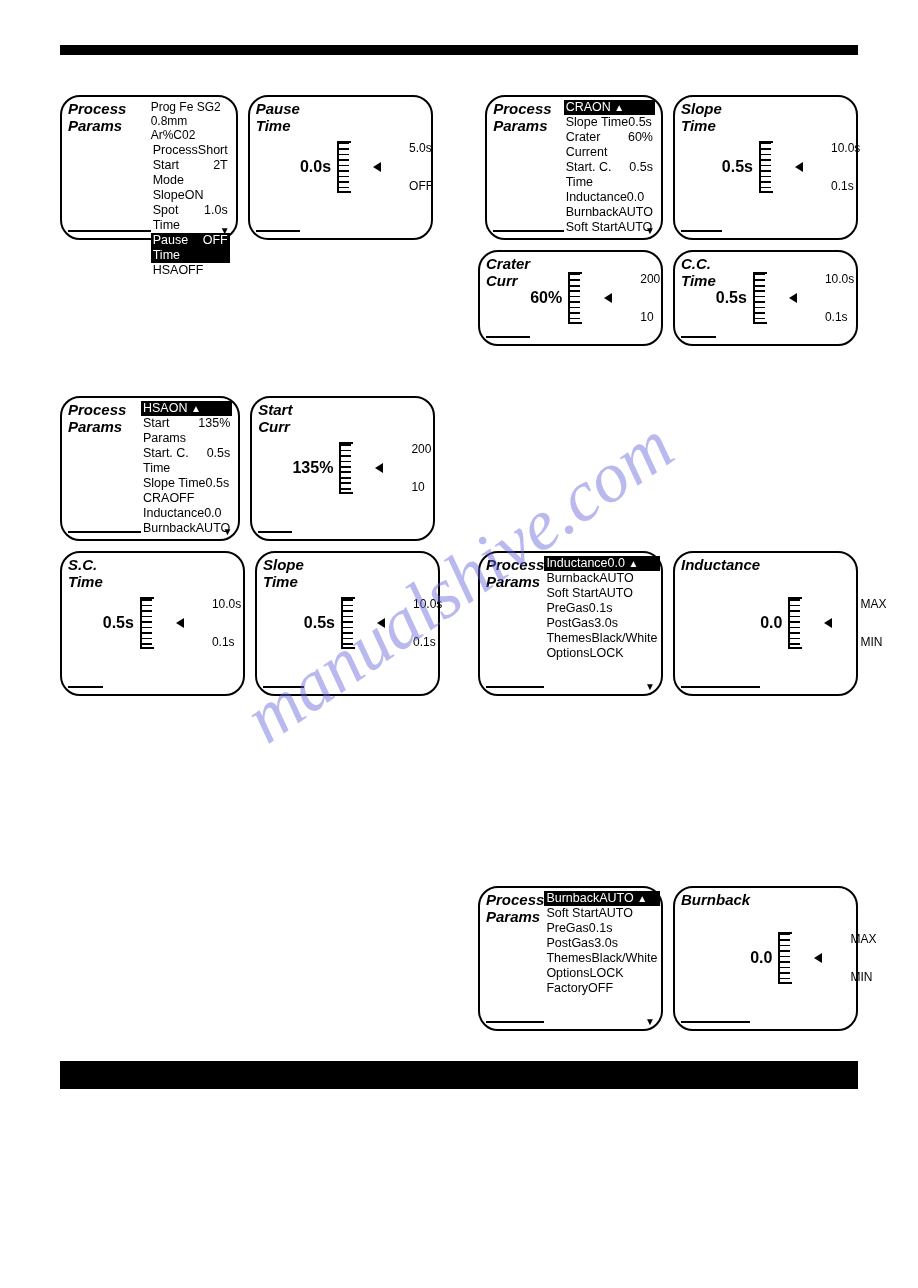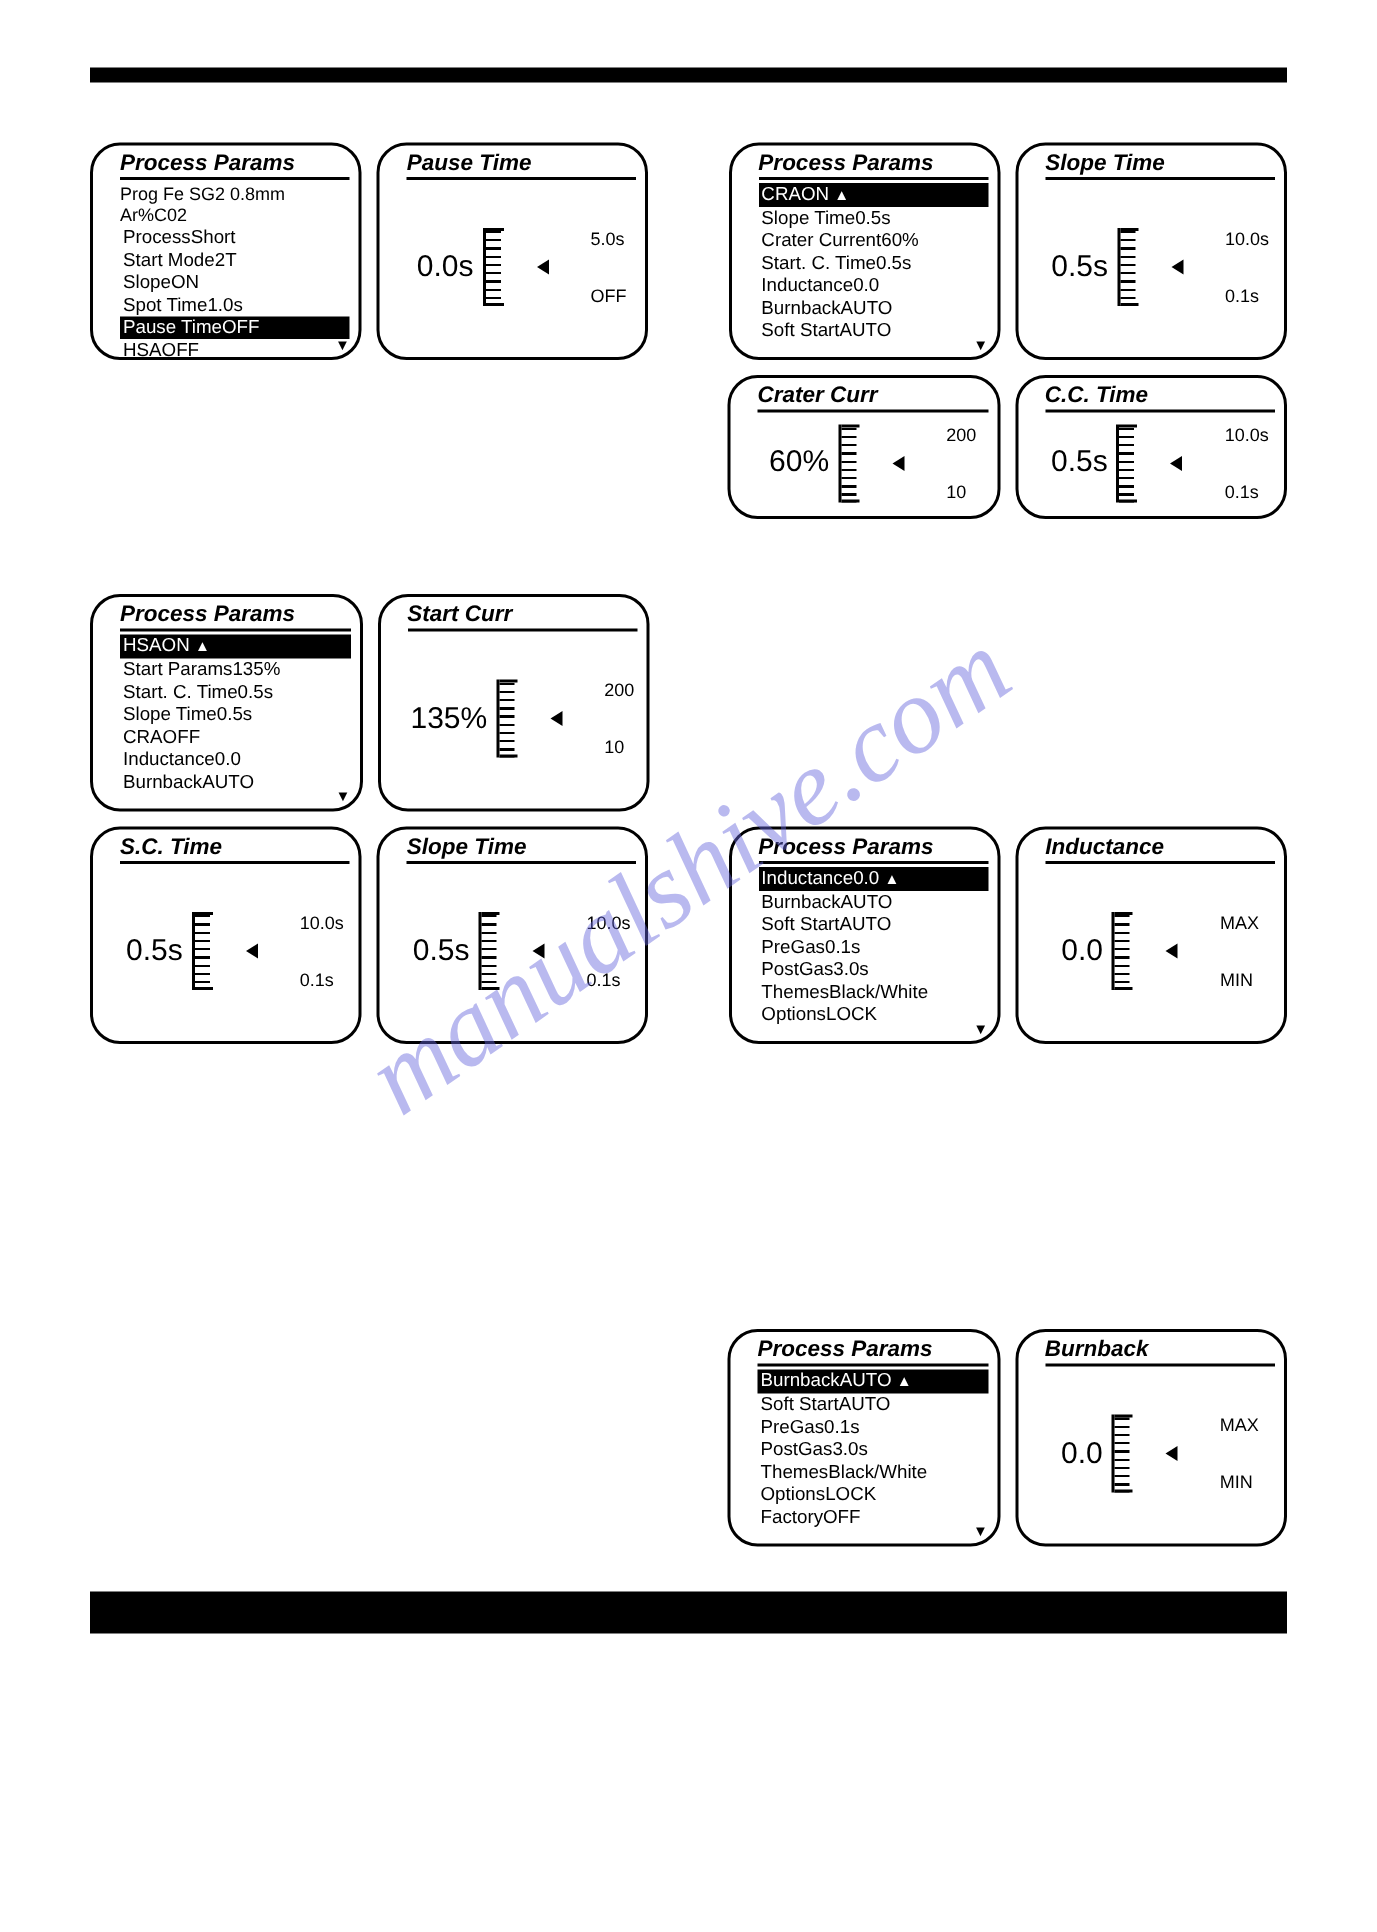--- a/index.html
+++ b/index.html
@@ -4,33 +4,33 @@
 <style>
   * { box-sizing: border-box; margin: 0; padding: 0; }
   body { font-family: Arial, Helvetica, sans-serif; background: #fff; width: 918px; }
   .page { padding: 0 60px 30px 60px; position: relative; }
   .topbar { height: 10px; background: #000; margin: 45px 0 40px 0; }
   .row { display: flex; gap: 10px; margin-bottom: 10px; }
   .gapcol { width: 34px; }
   .panel {
     width: 185px; height: 145px;
     border: 2.5px solid #000; border-radius: 20px;
-    padding: 3px 6px 4px 18px; display: flex; flex-direction: column;
+    padding: 3px 6px 4px 6px; display: flex; flex-direction: row;
     position: relative; font-size: 13px;
   }
   .panel.short { height: 96px; }
   .ptitle { font-weight: bold; font-style: italic; font-size: 15px; border-bottom: 2px solid #000; padding-bottom: 1px; margin-bottom: 2px; }
   .list { flex: 1; display: flex; flex-direction: column; gap: 0px; font-size: 12.5px; }
   .subhdr { font-size: 12px; margin-bottom: 1px; }
   .prow { display: flex; padding: 0 2px; line-height: 15px; }
   .prow.sel { background: #000; color: #fff; }
   .arrow-down { position: absolute; right: 6px; bottom: 2px; font-size: 10px; }
   .arrow-up { font-size: 10px; }
   .valbox { flex: 1; display: flex; align-items: center; justify-content: center; gap: 6px; }
-  .bigval { font-weight: normal; font-size: 20px; }
+  .bigval { font-weight: bold; font-size: 16px; }
   .scale { display: flex; align-items: flex-end; gap: 24px; }
   .ticks { width: 14px; height: 52px; border-left: 2px solid #000;
            background: repeating-linear-gradient(to bottom, #000 0, #000 1.5px, transparent 1.5px, transparent 5.5px);
            background-position: 0 2px; background-size: 10px 100%; background-repeat: no-repeat;
            position: relative; }
   .ticks::before, .ticks::after { content:""; position:absolute; left:0; width:12px; height:2px; background:#000; }
   .ticks::before { top:0; } .ticks::after { bottom:0; }
   .ptr { width:0;height:0;border-top:5px solid transparent;border-bottom:5px solid transparent;border-right:8px solid #000; margin-left:-2px; align-self:center; }
   .slabels { display:flex; flex-direction:column; justify-content:space-between; height:52px; font-size:12px; margin-left:4px; }
   .watermark { position:absolute; left:50%; top:50%; transform:translate(-50%,-50%) rotate(-35deg);

